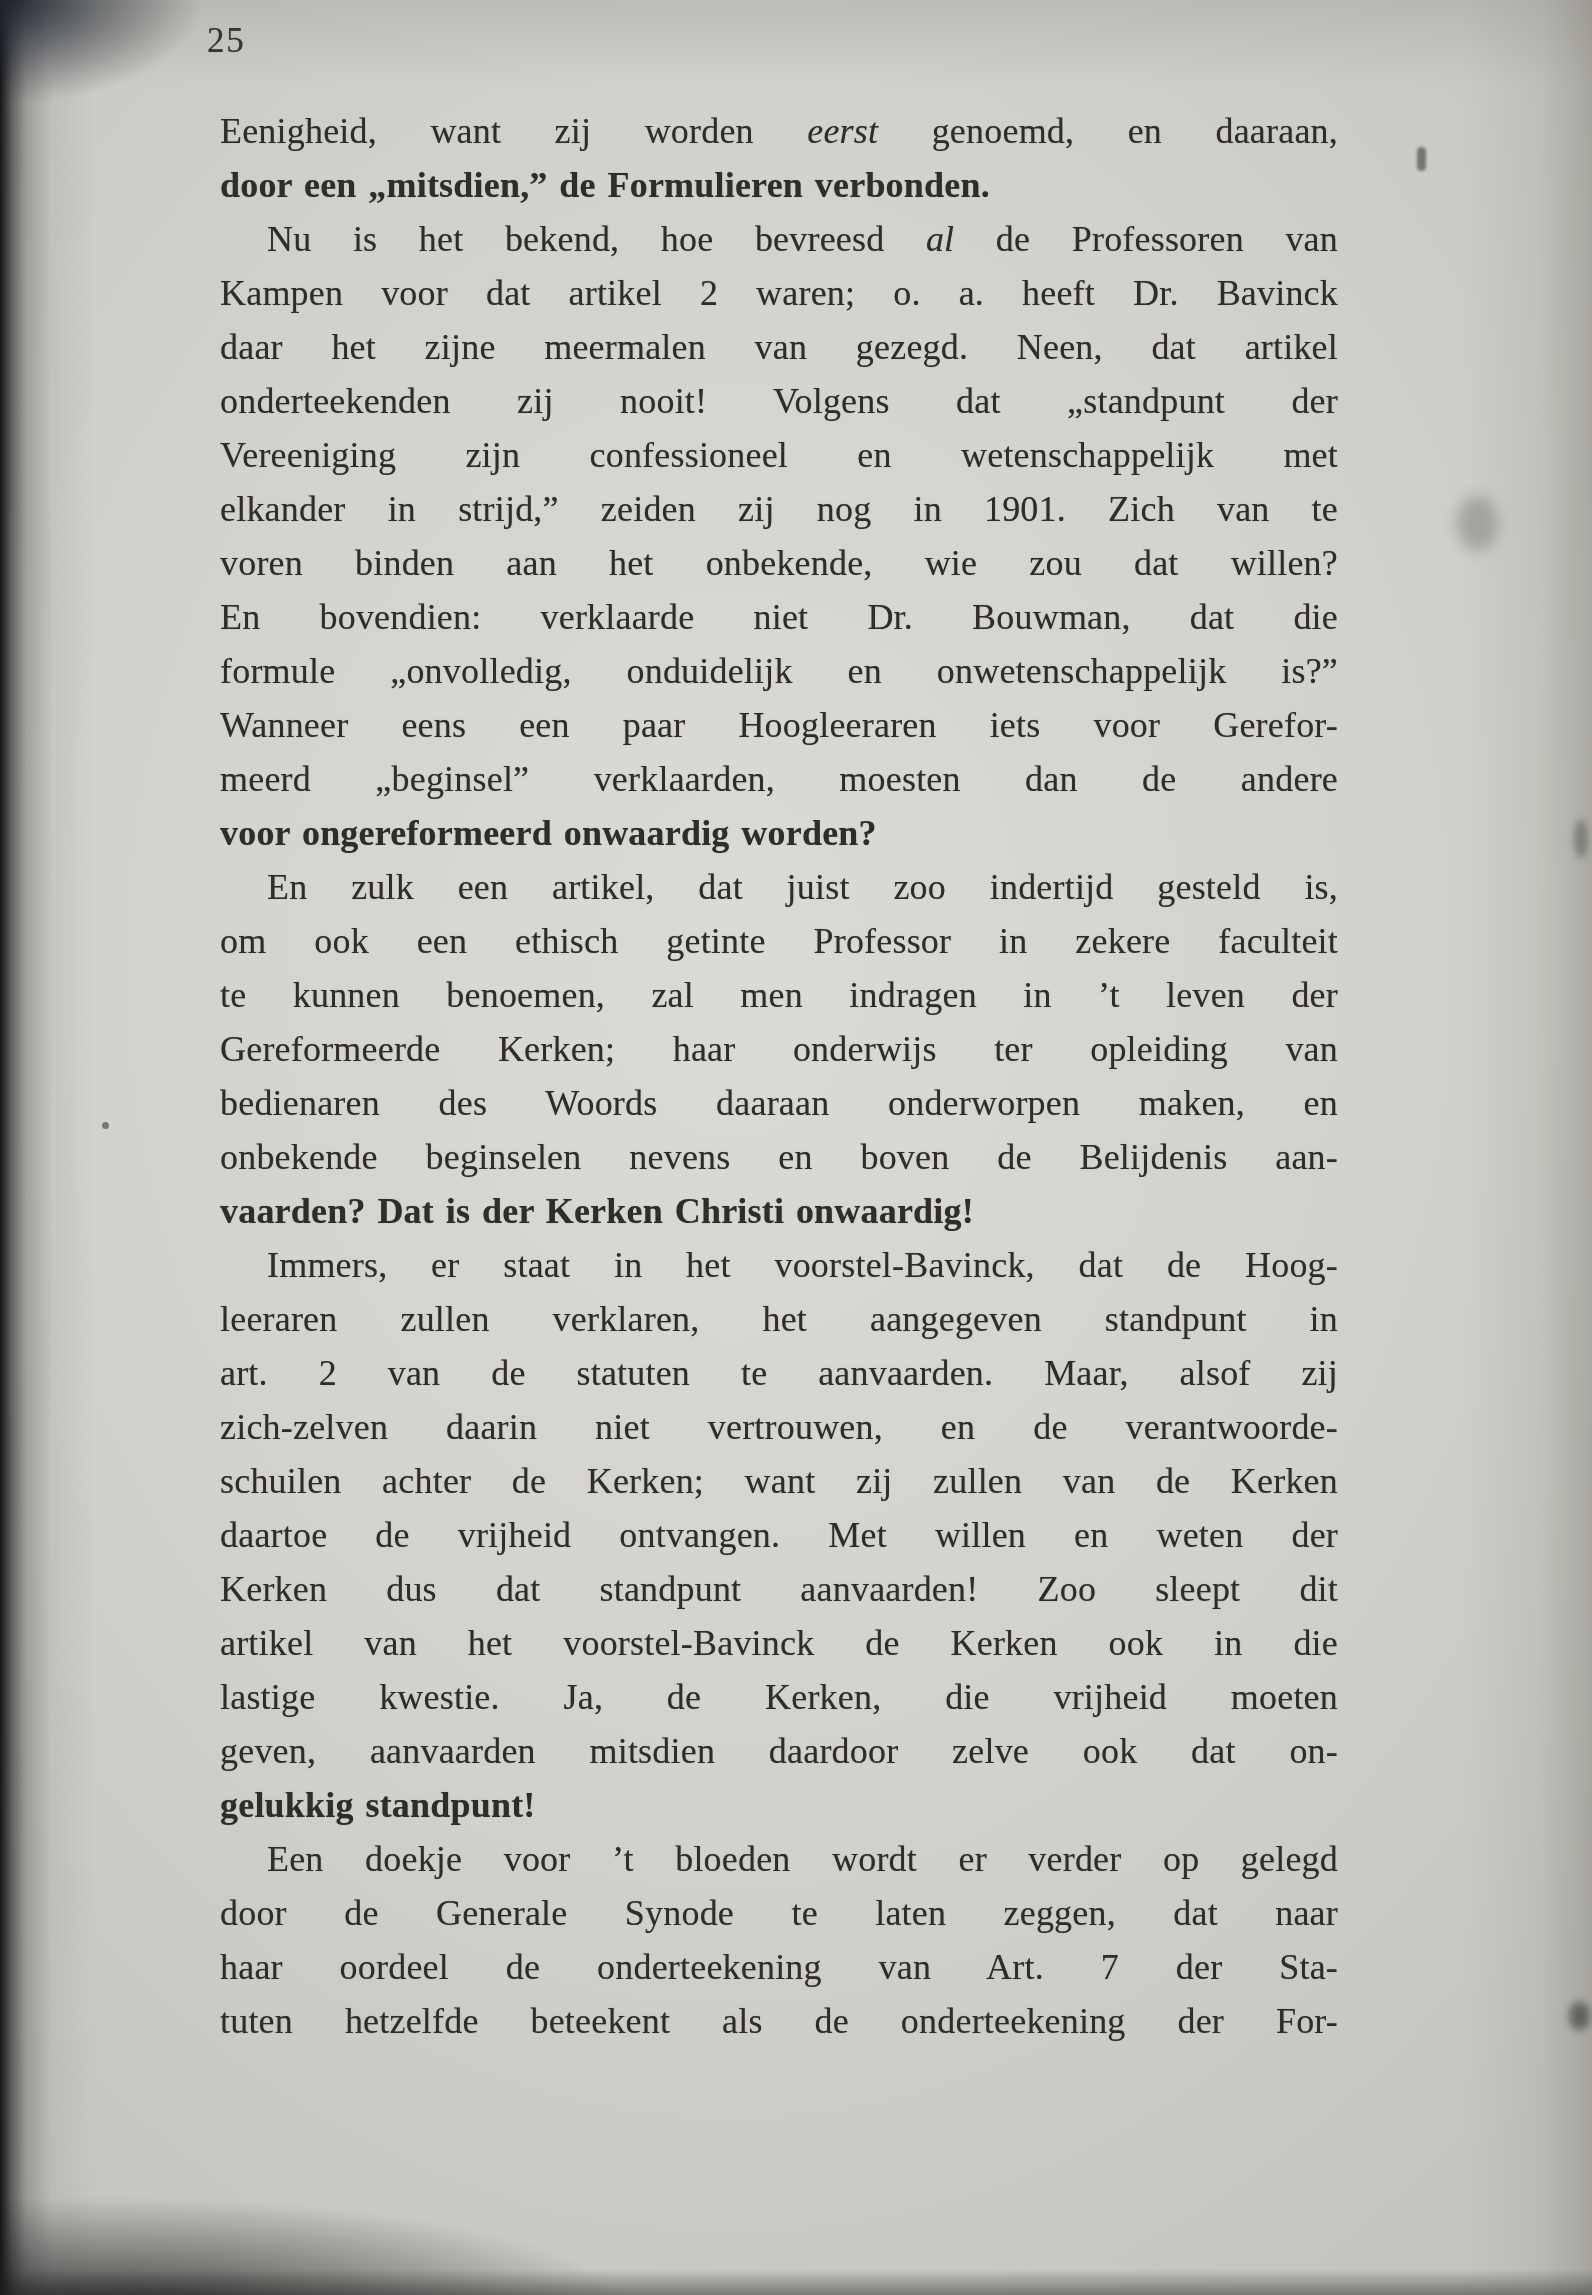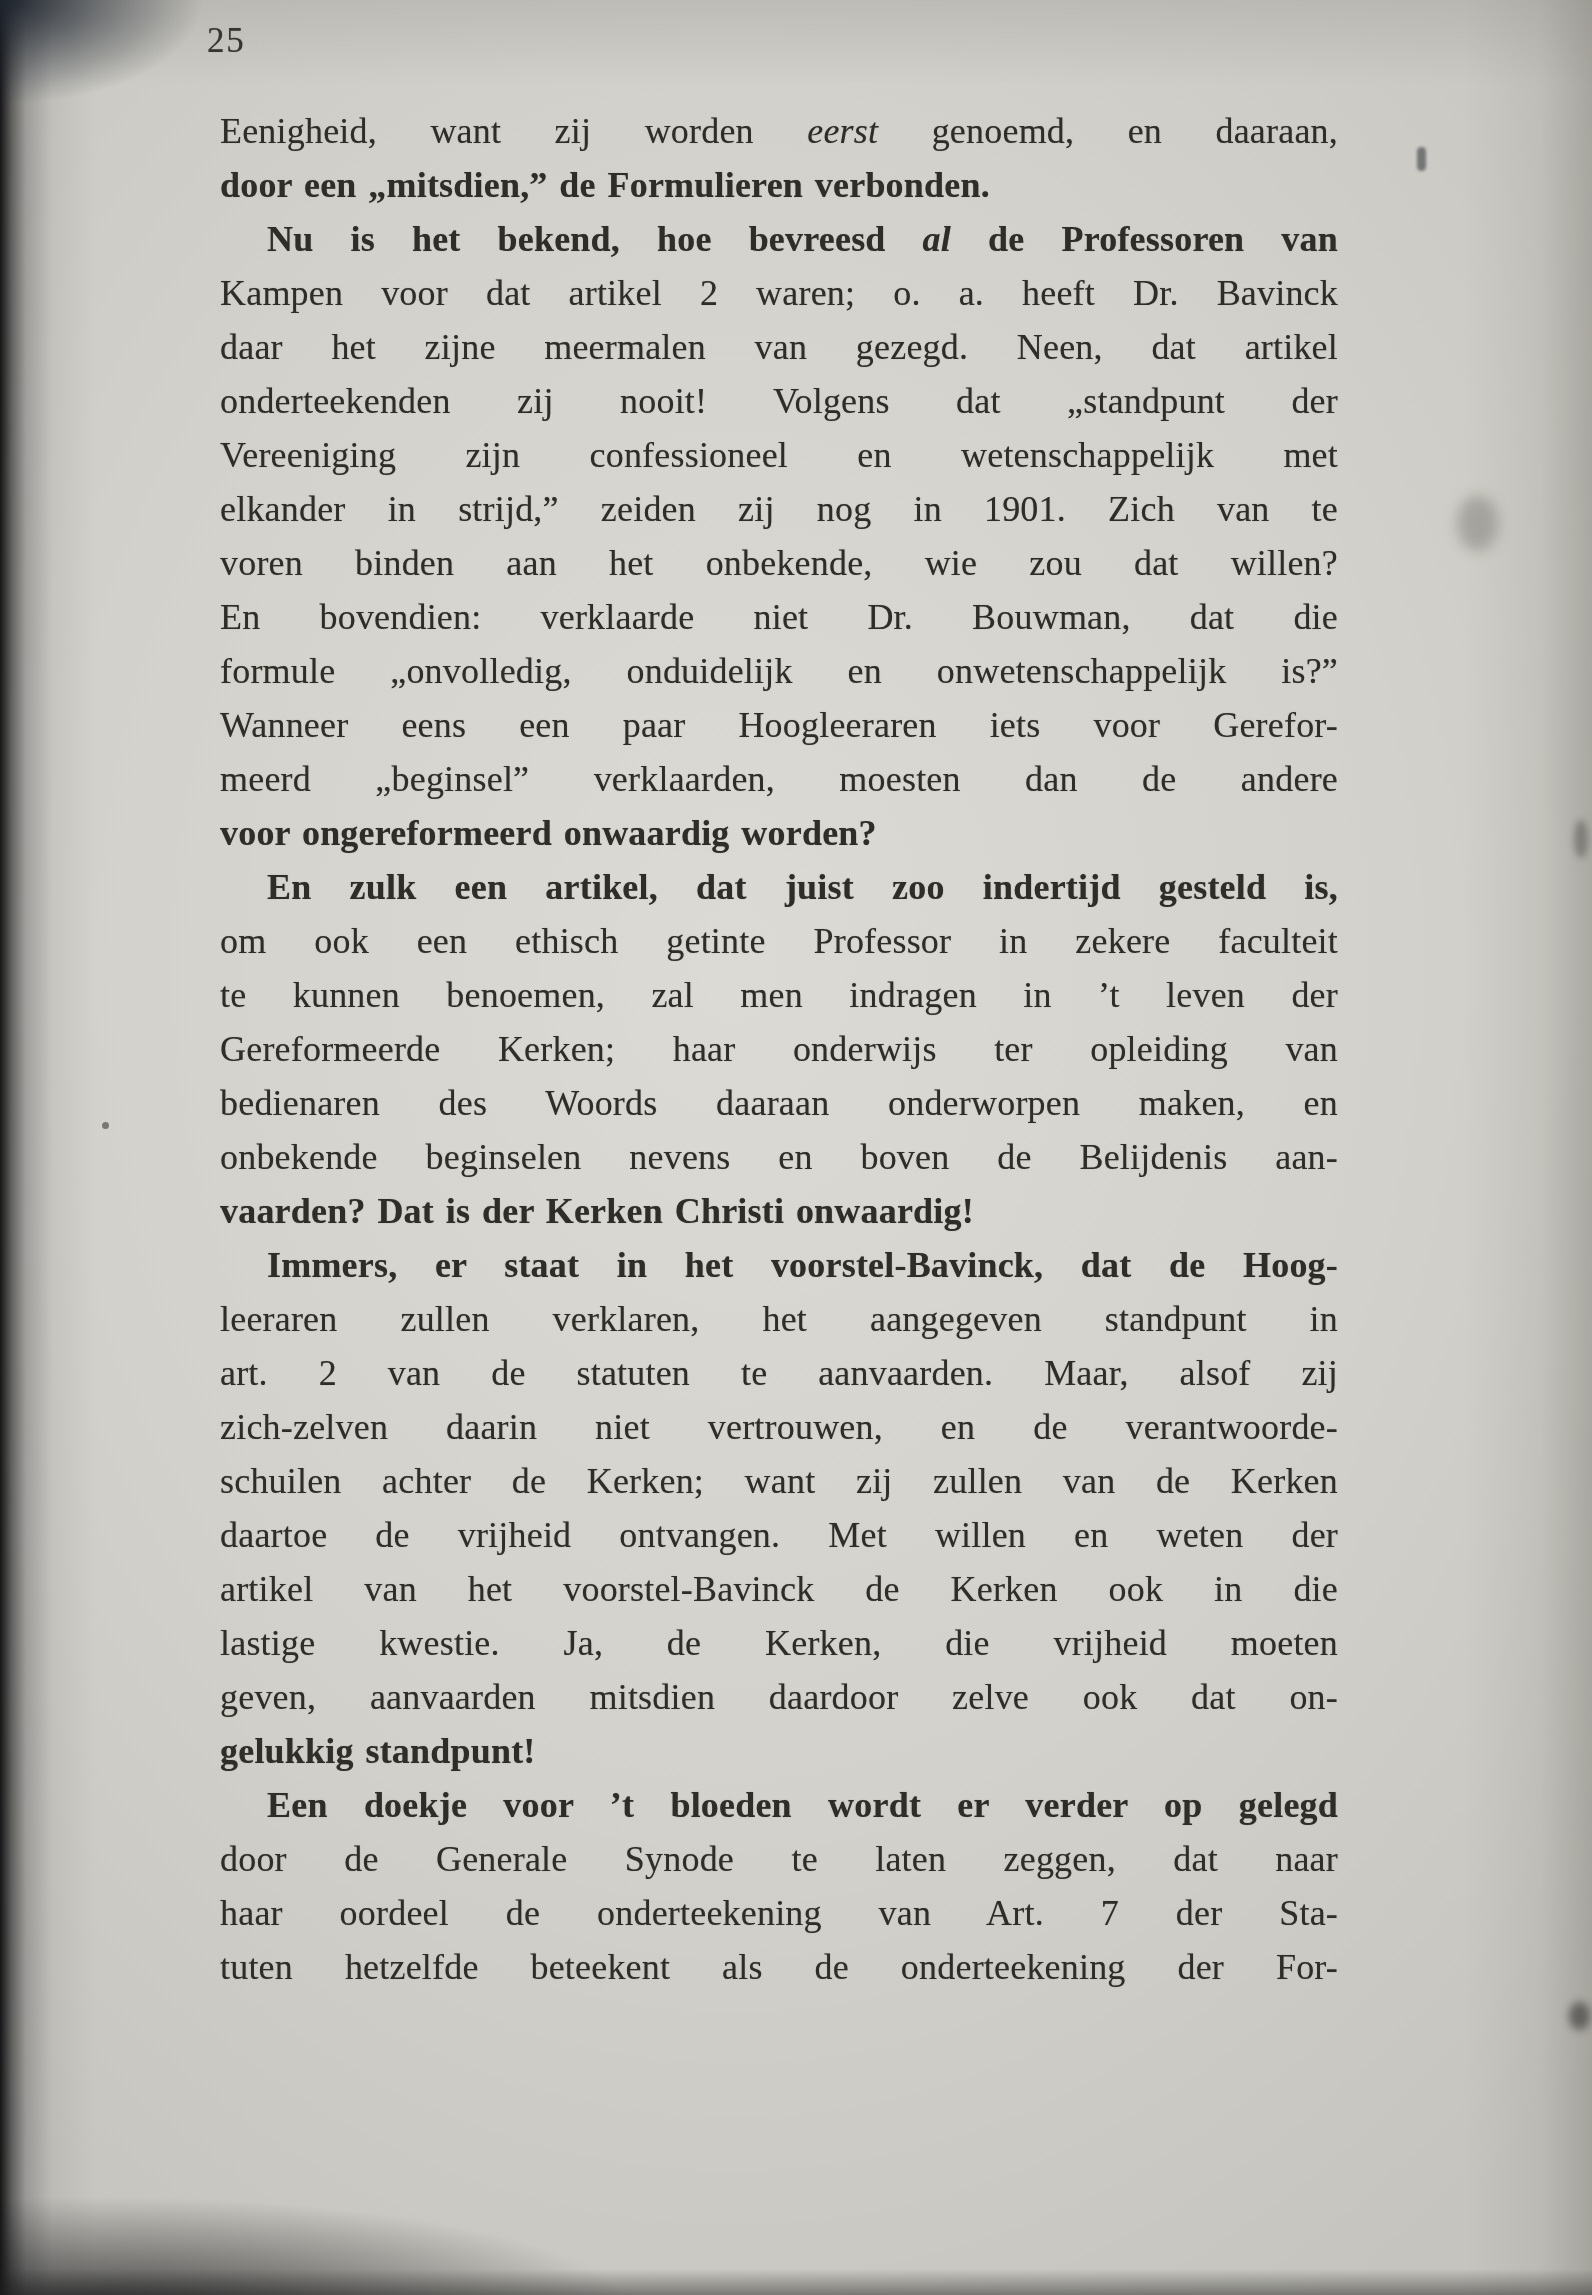--- a/index.html
+++ b/index.html
@@ -46,21 +46,21 @@
     line-height: 54px;
     text-shadow: 0 0 1px rgba(47,45,39,0.38);
   }
   .line {
     text-align: justify;
     text-align-last: justify;
     word-spacing: 2.6px;
     letter-spacing: 0.2px;
   }
   .line.end { text-align-last: left; font-weight: bold; }
-  .line.indent { text-indent: 47px; font-weight: bold; }
+  .line.indent { text-indent: 47px; }
   .it { font-style: italic; }
 
   
   .speck { position: absolute; background: rgba(45,45,44,0.45); border-radius: 50%; }
   .s1 { top: 147px;  left: 1417px; width: 8.6px; height: 24px; filter: blur(1.7px); background: rgba(28,32,38,0.5); border-radius: 4.3px; }
   .s2 { top: 496px;  left: 1457px; width: 41px; height: 55px; filter: blur(7px); background: rgba(60,60,58,0.28); }
   .s3 { top: 820px;  left: 1574px; width: 14px; height: 38px; filter: blur(3.5px); background: rgba(50,50,48,0.38); }
   .s4 { top: 2002px; left: 1569px; width: 21px; height: 28px; filter: blur(4.3px); background: rgba(28,28,28,0.5); }
   .s5 { top: 1122px; left: 102px;  width: 7px;  height: 7px;  background: rgba(62,60,52,0.6); }
 </style>
@@ -91,20 +91,21 @@
       <div class="line"><span>Gereformeerde Kerken; haar onderwijs ter opleiding van</span></div>
       <div class="line"><span>bedienaren des Woords daaraan onderworpen maken, en</span></div>
       <div class="line"><span>onbekende beginselen nevens en boven de Belijdenis aan-</span></div>
       <div class="line end"><span>vaarden? Dat is der Kerken Christi onwaardig!</span></div>
       <div class="line indent"><span>Immers, er staat in het voorstel-Bavinck, dat de Hoog-</span></div>
       <div class="line"><span>leeraren zullen verklaren, het aangegeven standpunt in</span></div>
       <div class="line"><span>art. 2 van de statuten te aanvaarden. Maar, alsof zij</span></div>
       <div class="line"><span>zich-zelven daarin niet vertrouwen, en de verantwoorde-</span></div>
       <div class="line"><span>schuilen achter de Kerken; want zij zullen van de Kerken</span></div>
       <div class="line"><span>daartoe de vrijheid ontvangen. Met willen en weten der</span></div>
+      <div class="line"><span>Kerken dus dat standpunt aanvaarden! Zoo sleept dit</span></div>
       <div class="line"><span>artikel van het voorstel-Bavinck de Kerken ook in die</span></div>
       <div class="line"><span>lastige kwestie. Ja, de Kerken, die vrijheid moeten</span></div>
       <div class="line"><span>geven, aanvaarden mitsdien daardoor zelve ook dat on-</span></div>
       <div class="line end"><span>gelukkig standpunt!</span></div>
       <div class="line indent"><span>Een doekje voor ’t bloeden wordt er verder op gelegd</span></div>
       <div class="line"><span>door de Generale Synode te laten zeggen, dat naar</span></div>
       <div class="line"><span>haar oordeel de onderteekening van Art. 7 der Sta-</span></div>
       <div class="line"><span>tuten hetzelfde beteekent als de onderteekening der For-</span></div>
     </div>
 

